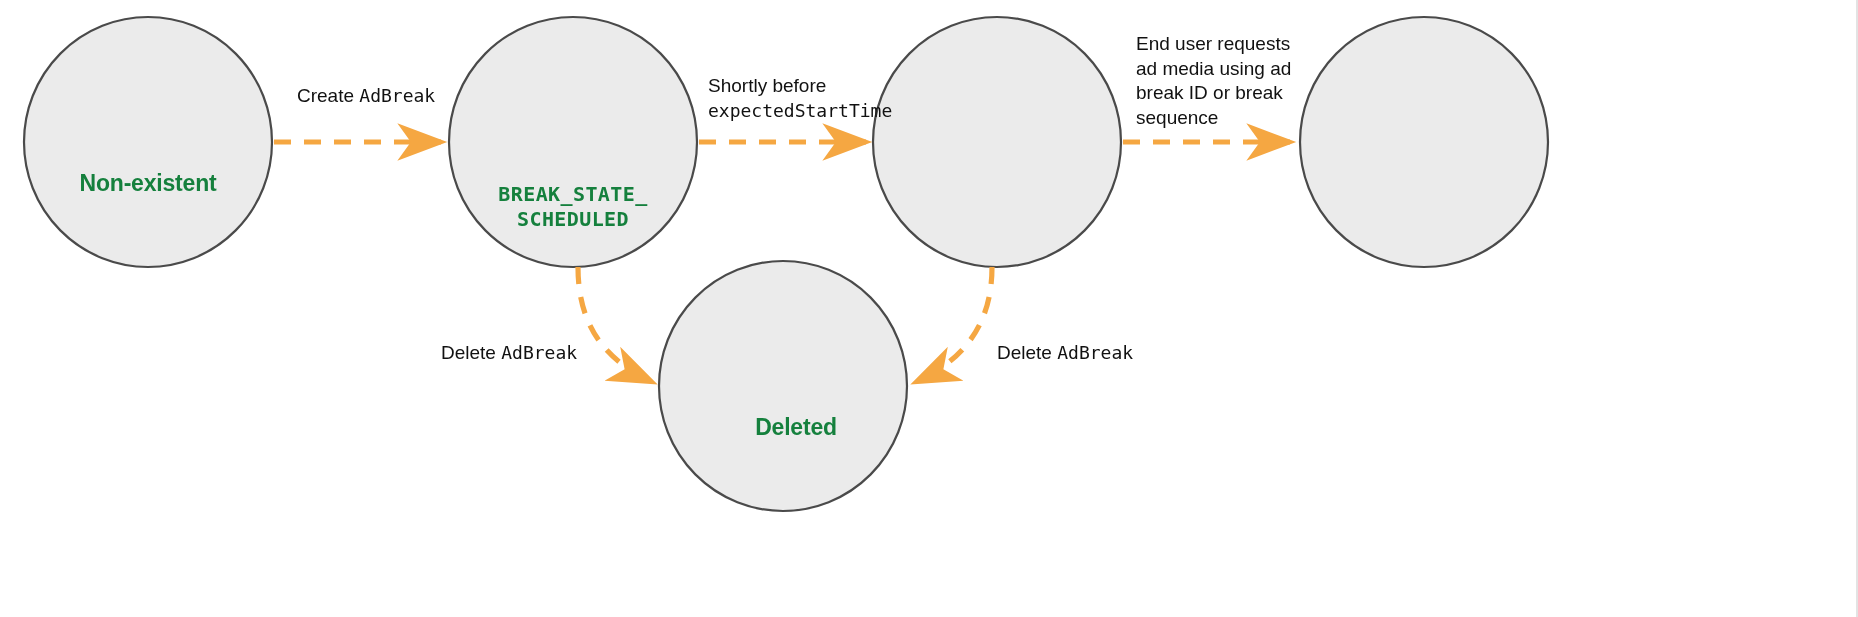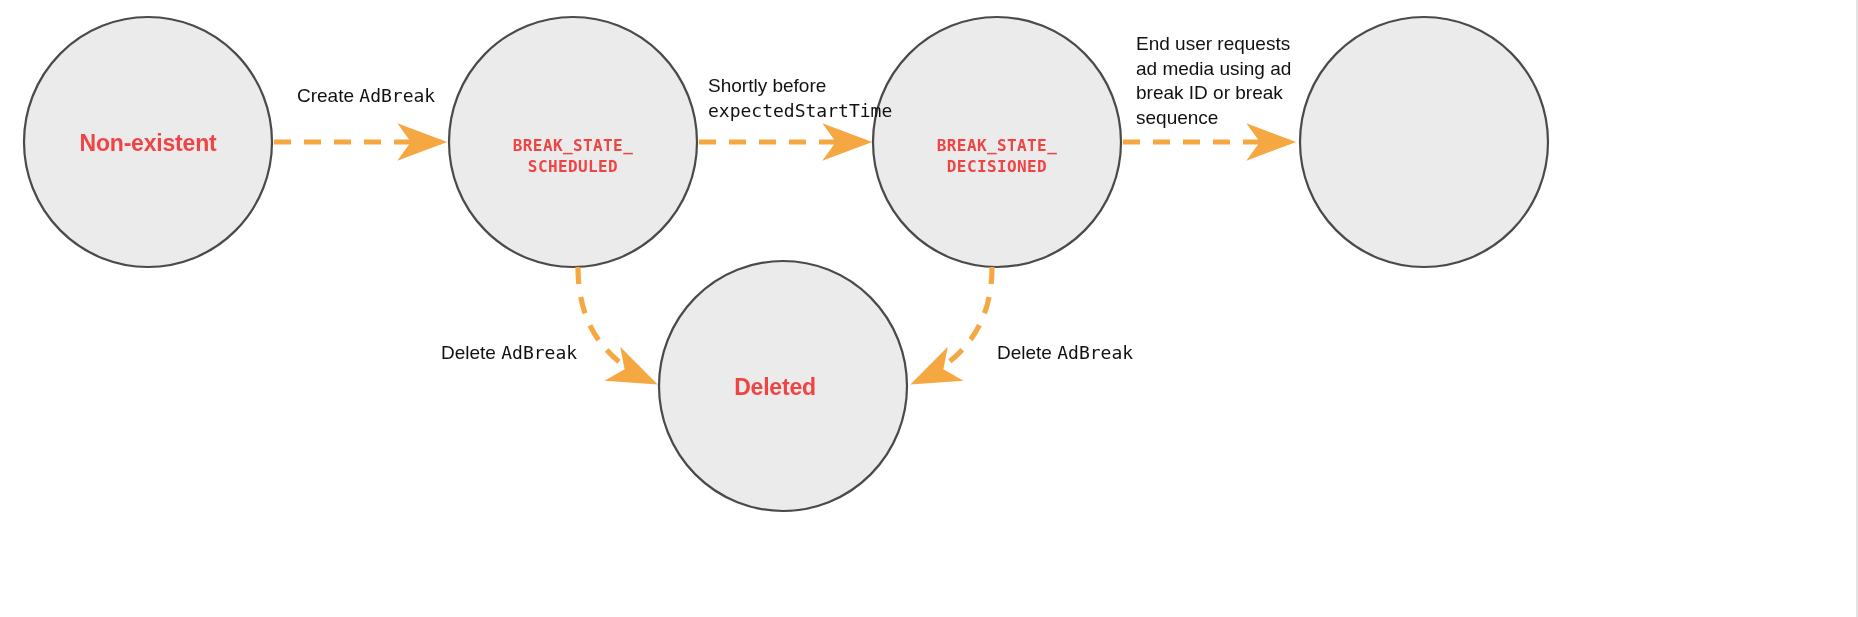--- a/index.html
+++ b/index.html
@@ -26,34 +26,35 @@
     height: 617px;
   }
   .node-ellipse {
     fill: #ebebeb;
     stroke: #4a4a4a;
     stroke-width: 2.2;
   }
   .node-label {
     position: absolute;
     text-align: center;
-    color: #ef4444;
+    color: #15803d;
     font-weight: bold;
     line-height: 1.28;
     pointer-events: none;
     white-space: pre-line;
+    margin-top: 40px;
   }
   .node-label.sans {
     font-family: "Liberation Sans", sans-serif;
     font-size: 23px;
     letter-spacing: -0.2px;
   }
   .node-label.mono {
     font-family: "DejaVu Sans Mono", "Liberation Mono", monospace;
-    font-size: 16px;
+    font-size: 20px;
     letter-spacing: 0.4px;
   }
   .edge-label {
     position: absolute;
     color: #111111;
     line-height: 1.30;
     font-size: 19px;
     pointer-events: none;
   }
   .edge-label .sans-part {
@@ -111,27 +112,23 @@
     </g>
   </svg>
 
   <div class="node-label sans" style="left:24px; top:129px; width:248px;">Non-existent</div>
 
   <div class="node-label mono" style="left:449px; top:116px; width:248px;">
     <span class="line">BREAK_STATE_</span>
     <span class="line">SCHEDULED</span>
   </div>
 
-  <div class="node-label mono" style="left:873px; top:116px; width:248px;">
-    <span class="line">BREAK_STATE_</span>
-    <span class="line">DECISIONED</span>
-  </div>
 
 
-  <div class="node-label sans" style="left:651px; top:373px; width:248px;">Deleted</div>
+  <div class="node-label sans" style="left:672px; top:373px; width:248px;">Deleted</div>
 
   <div class="edge-label align-left" style="left:297px; top:84px;text-align:right;">
     <span class="line">
       <span class="sans-part">Create </span><span class="mono-part">AdBreak</span>
     </span>
   </div>
 
   <div class="edge-label align-left" style="left:1136px; top:32px;">
     <span class="line">
       <span class="sans-part">End user requests</span>

